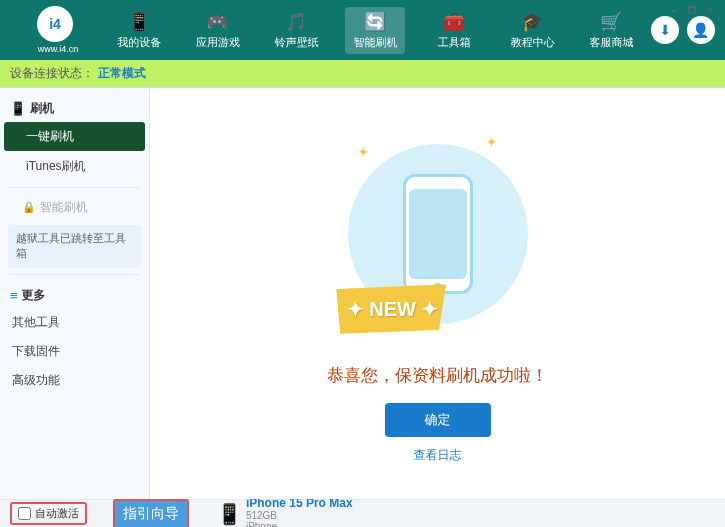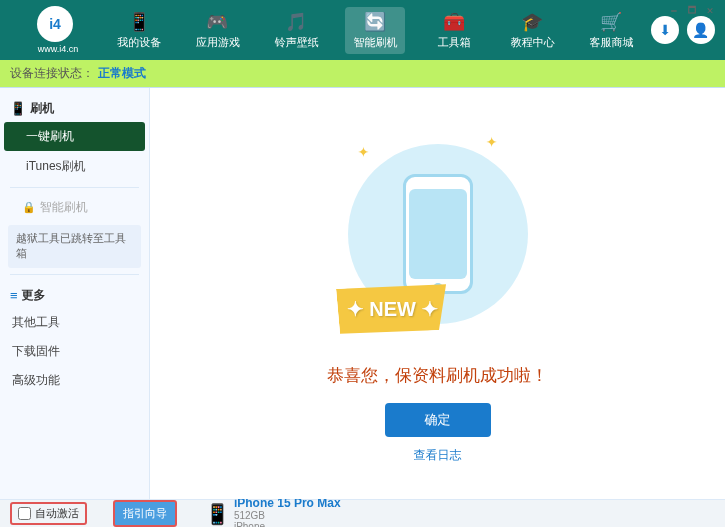--- a/index.html
+++ b/index.html
@@ -60,21 +60,21 @@
 
     .success-text { font-size: 17px; color: #c2410c; margin-bottom: 16px; }
     .confirm-btn { background: #1a7bcc; color: #fff; border: none; padding: 8px 40px; border-radius: 4px; cursor: pointer; font-size: 13px; margin-bottom: 10px; }
     .view-log-link { color: #1a7bcc; font-size: 12px; cursor: pointer; text-decoration: none; }
     .device-info { display: flex; flex-direction: column; }
     .device-name { font-size: 12px; font-weight: bold; color: #1a7bcc; }
     .device-sub { font-size: 10px; color: #888; }
     .auto-activate-box { display: flex; align-items: center; gap: 4px; border: 2px solid #e05555; padding: 2px 6px; border-radius: 3px; margin-right: 6px; }
     .auto-activate-box input[type=checkbox] { margin: 0; }
     .auto-activate-label { font-size: 11px; color: #333; }
-    .guide-btn { background: #4a9ee0; color: #fff; border: none; padding: 4px 8px; border-radius: 3px; font-size: 11px; cursor: pointer; border: 2px solid #e05555; }
+    .guide-btn { background: #4a9ee0; color: #fff; border: none; padding: 4px 8px; border-radius: 3px; font-size: 14px; cursor: pointer; border: 2px solid #e05555; }
 
     
     .device-icon { font-size: 20px; color: #1a7bcc; margin-right: 4px; }
 
     .bottom-full { height: 56px; background: #f0f4f8; border-top: 1px solid #dce9f7; display: flex; flex-direction: column; }
     .bottom-top-row { display: flex; align-items: center; padding: 4px 10px; gap: 20px; height: 28px; border-bottom: 1px solid #e8eef4; }
 
     .device-info-row { display: flex; align-items: center; }
   </style>
 </head>

